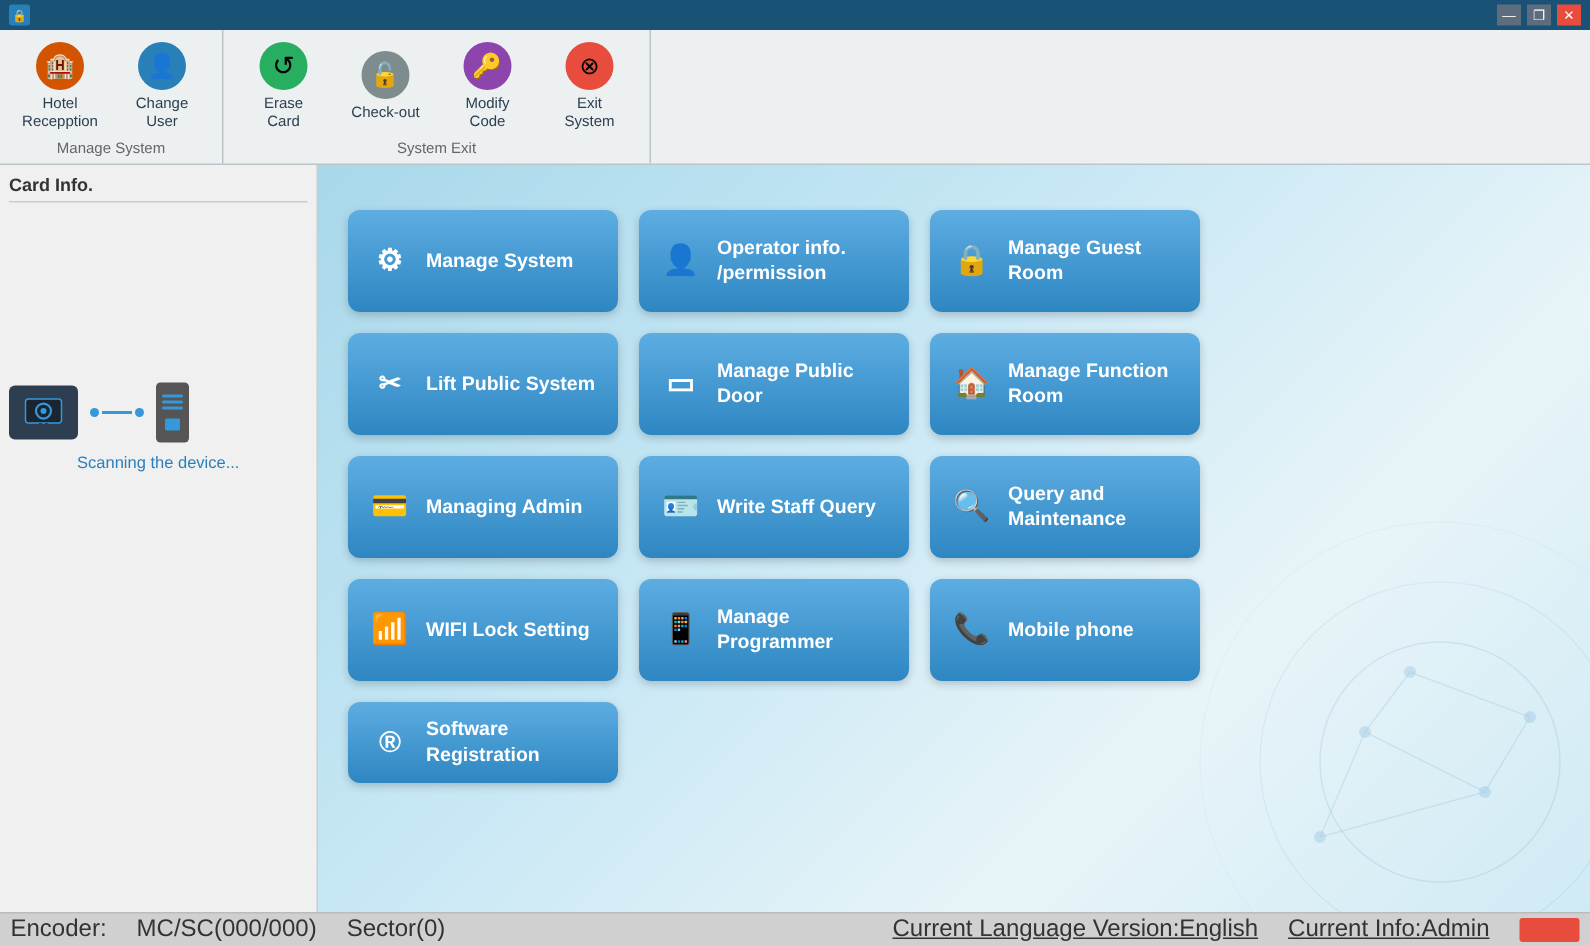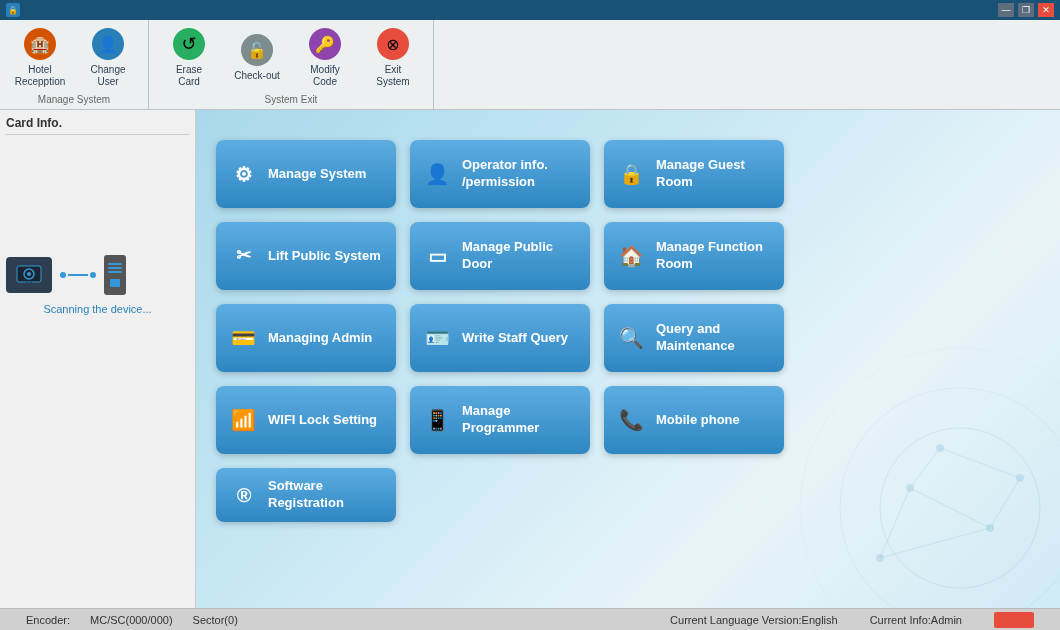--- a/index.html
+++ b/index.html
@@ -122,21 +122,21 @@
     .icon-exit { background: #e74c3c; }
 
     
     #main {
       display: flex;
       height: calc(630px - 20px - 90px - 22px);
     }
 
     
     #left-panel {
-      width: 196px;
+      width: 212px;
       background: #f0f0f0;
       border-right: 1px solid #ccc;
       padding: 6px;
     }
     #card-info-label {
       font-size: 12px;
       font-weight: bold;
       color: #333;
       margin-bottom: 8px;
       border-bottom: 1px solid #ccc;
@@ -233,30 +233,31 @@
       flex: 1;
     }
 
     
     #status-bar {
       height: 22px;
       background: #d0d0d0;
       border-top: 1px solid #bbb;
       display: flex;
       align-items: center;
-      padding: 0 26px;
-      font-size: 11px;
+      padding: 0 7px;
+      font-size: 16px;
       color: #333;
       gap: 20px;
     }
     #status-bar-right {
       margin-left: auto;
       display: flex;
-      gap: 32px;
-      align-items: center;
+      gap: 20px;
+      align-items: center;
+      text-decoration: underline;
     }
     #status-indicator {
       width: 40px;
       height: 16px;
       background: #e74c3c;
       border-radius: 2px;
     }
   </style>
 </head>
 <body>

